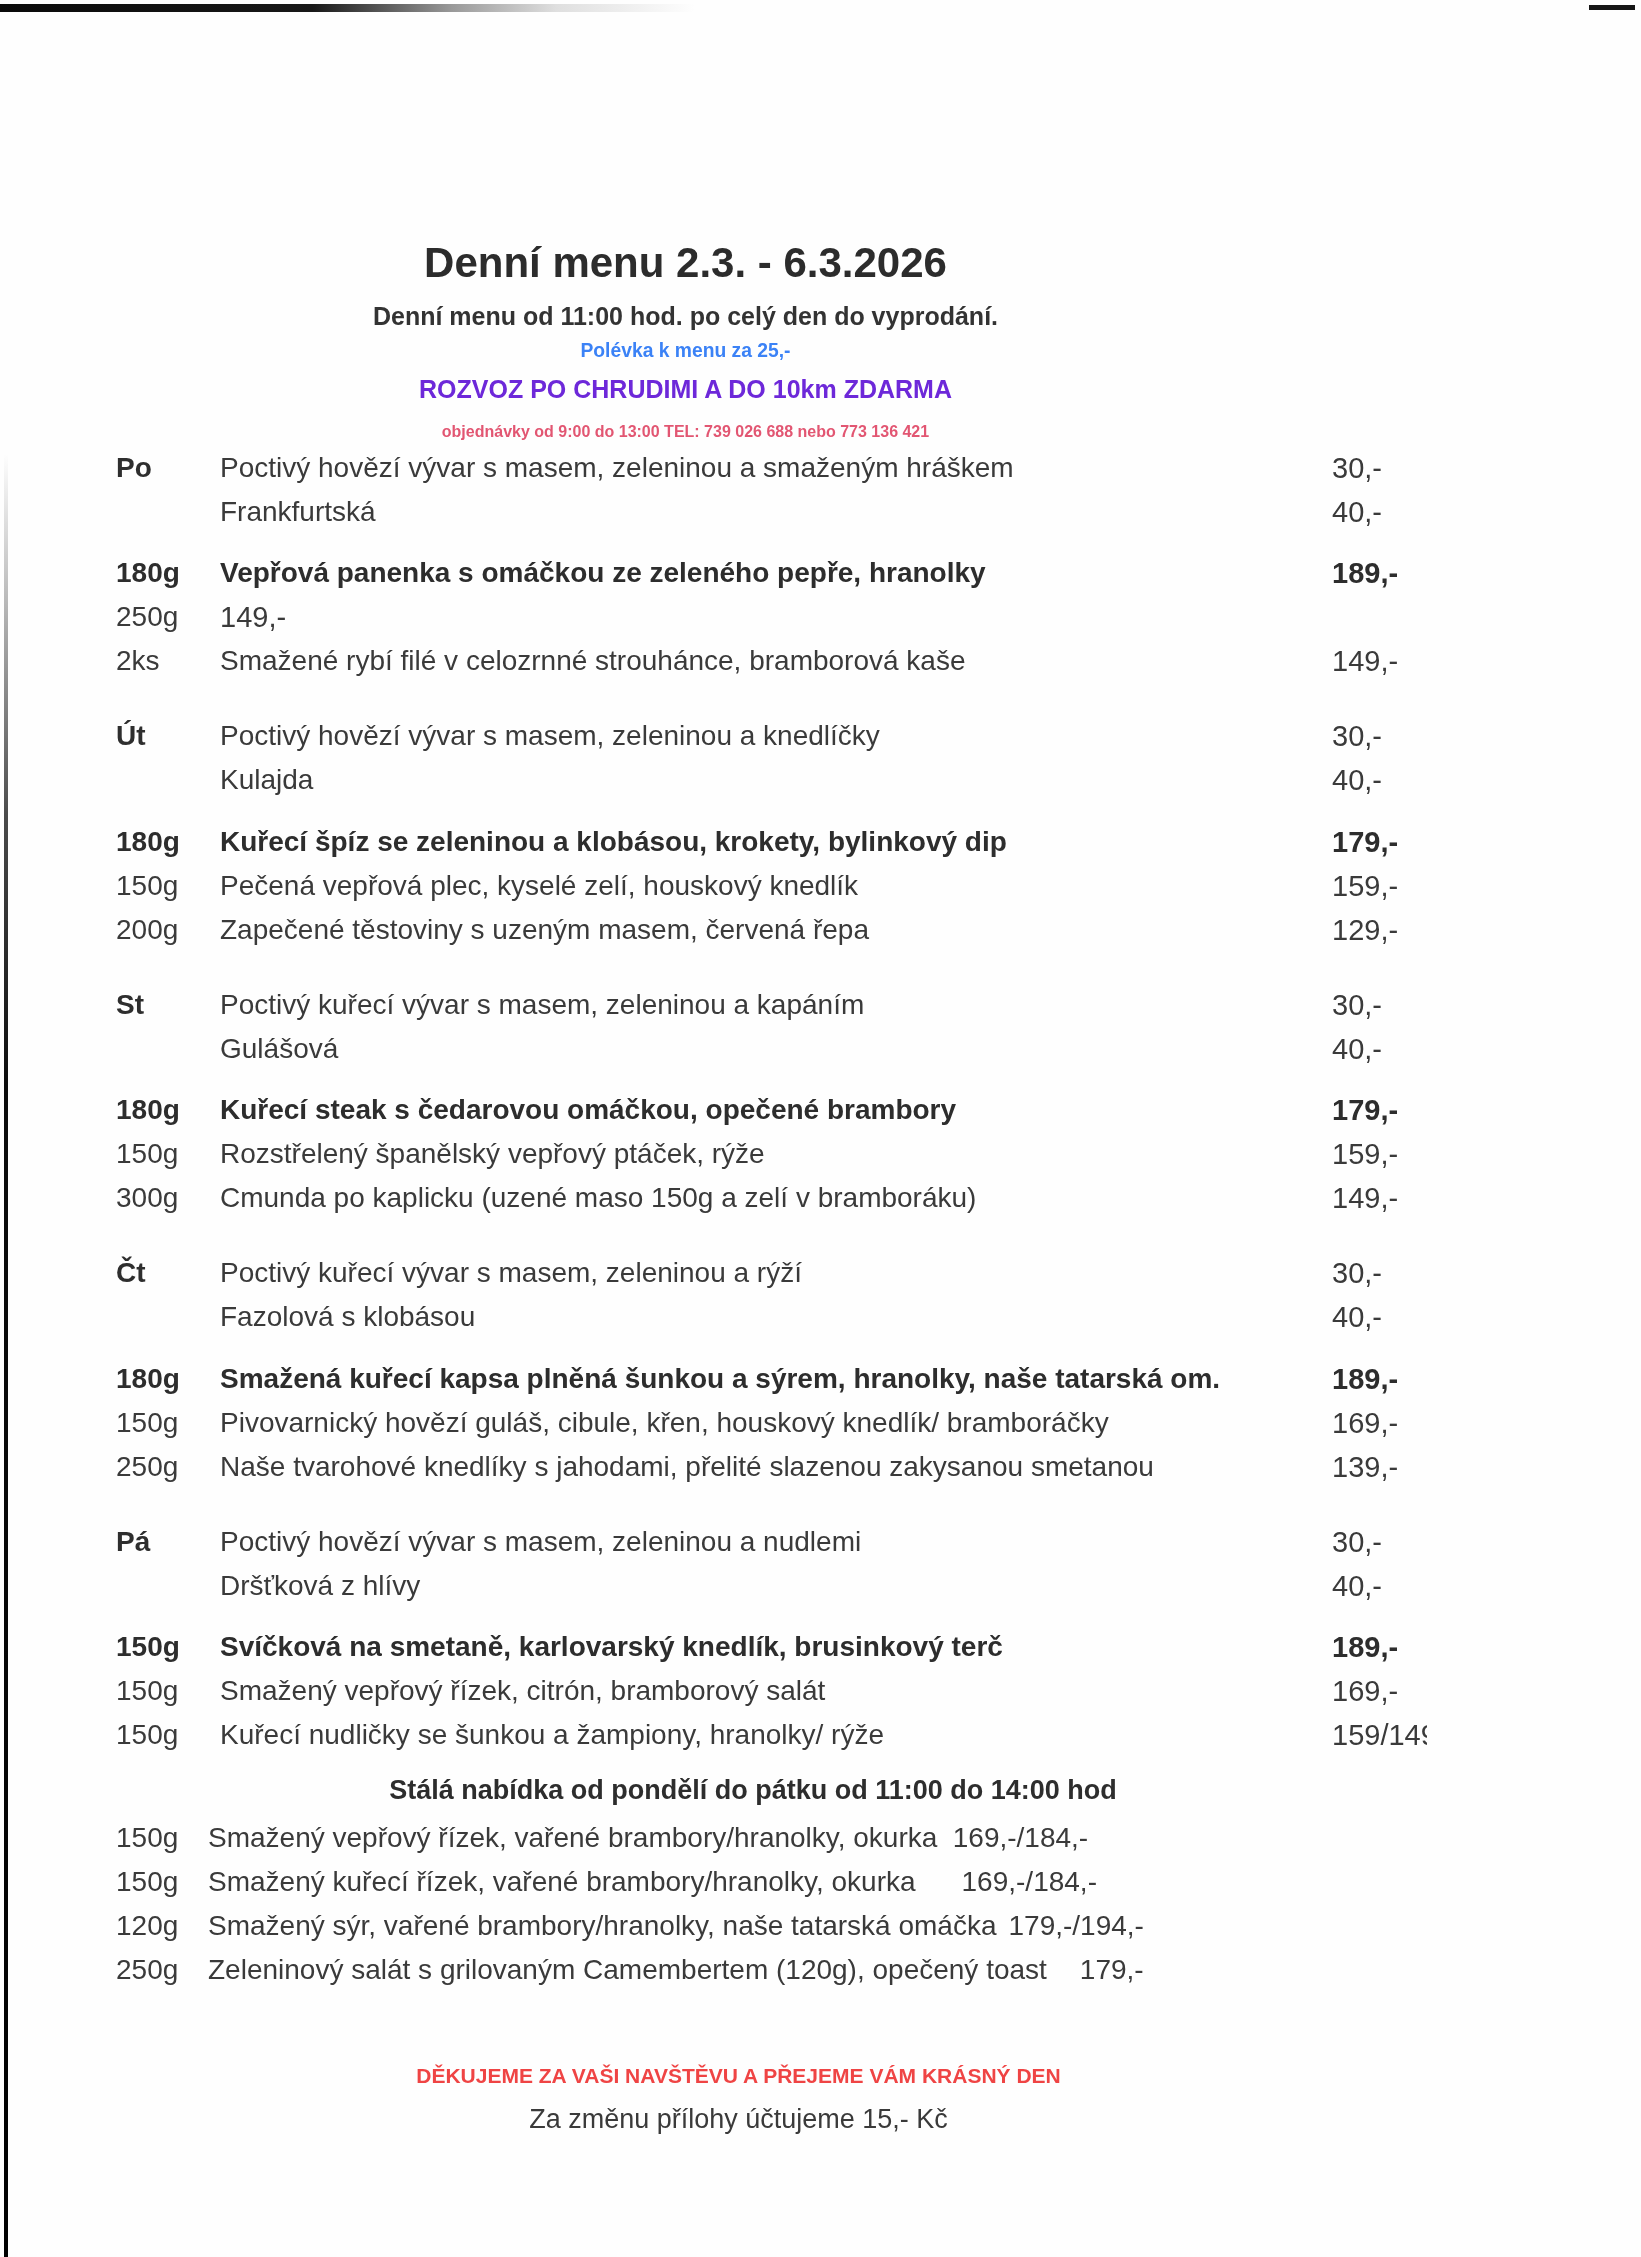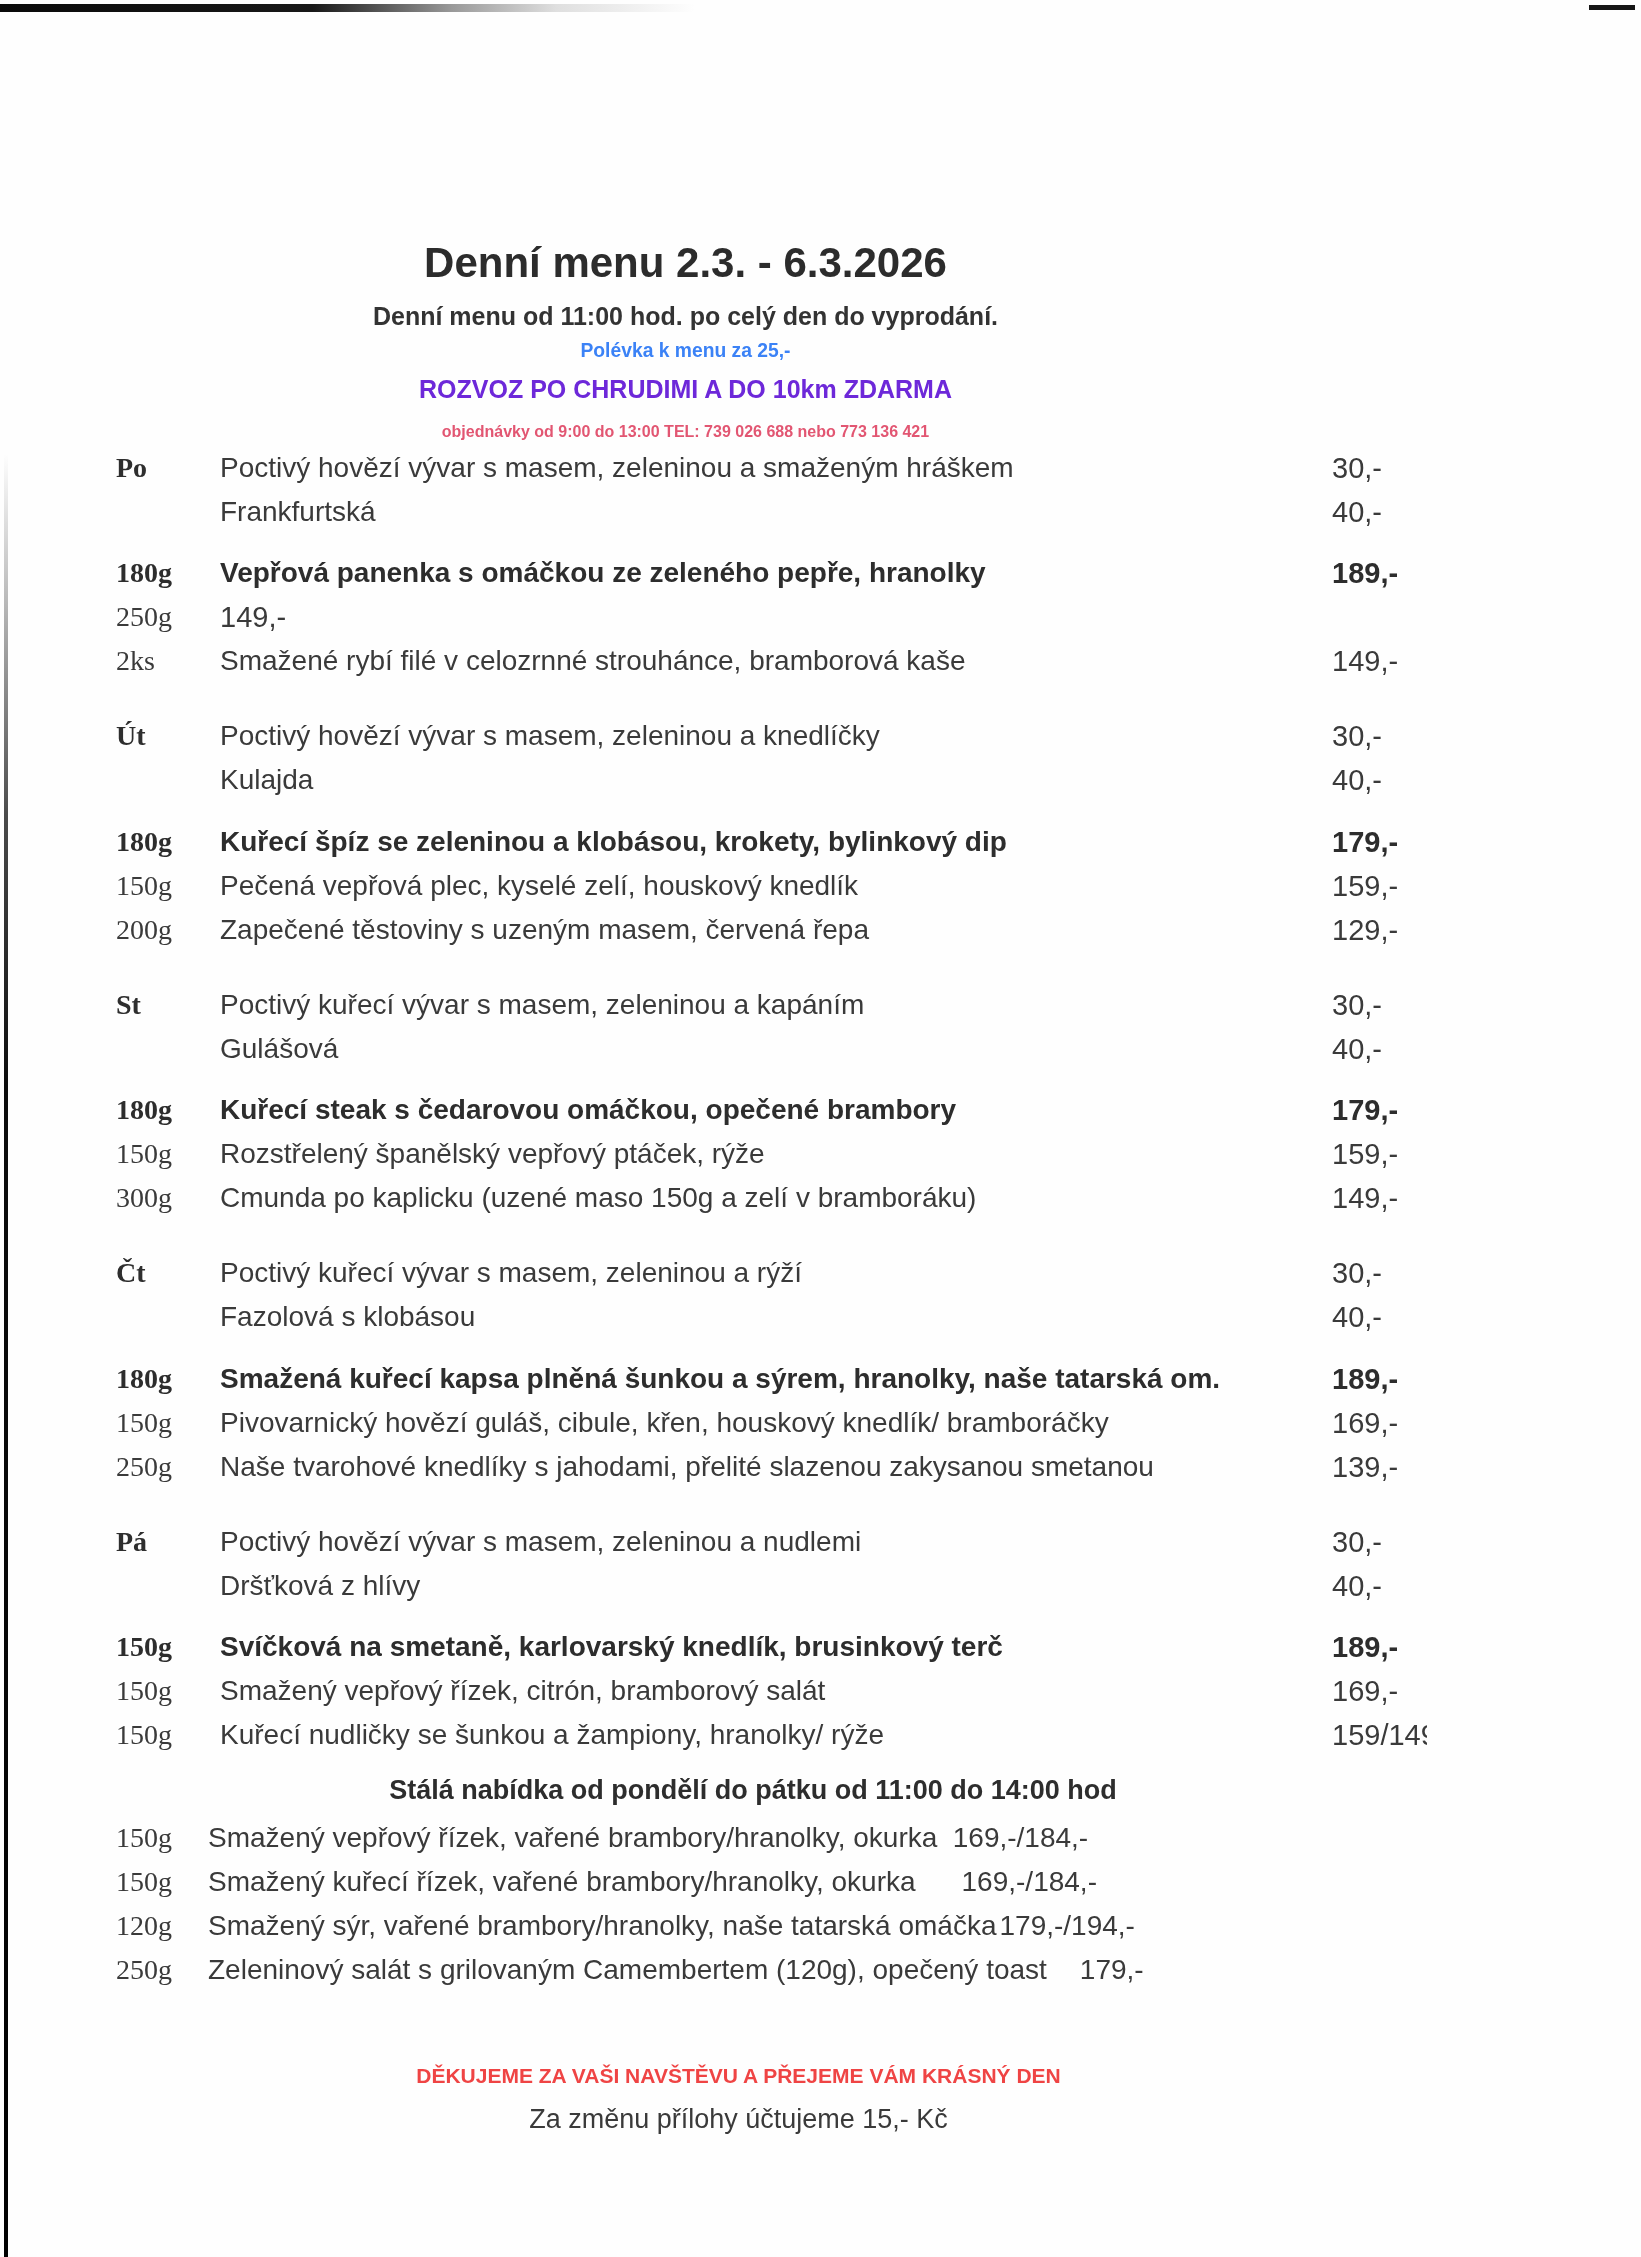--- a/index.html
+++ b/index.html
@@ -49,21 +49,21 @@
     font-size: 16px; font-weight: bold; color: #e25672;
   }
 
   
   .menu {
     position: absolute; left: 116px; top: 446px; width: 1526px;
   }
   .day-block { margin-bottom: 31px; }
   .menu-row { display: flex; align-items: flex-start; line-height: 44px; font-size: 28px; }
   .soup-gap { height: 17.4px; }
-  .col-label { width: 104px; flex: 0 0 104px; font-family: Liberation Serif, serif; }
+  .col-label { width: 104px; flex: 0 0 104px; }
   .day-abbr { font-weight: bold; color: #2e2e2e; }
   .col-name { width: 1112px; flex: 0 0 1112px; white-space: nowrap; overflow: visible; }
   .col-price { white-space: nowrap; font-size: 29px; }
   .row-bold .col-label, .row-bold .col-name, .row-bold .col-price {
     font-weight: bold; color: #2d2d2d;
   }
   .clip-price { display: inline-block; width: 95px; overflow: hidden; white-space: nowrap; vertical-align: bottom; }
 
   
   .stala { position: absolute; left: 116px; top: 1775px; width: 1526px; }
@@ -256,21 +256,21 @@
       <div class="stala-price" style="margin-left:15.4px">169,-/184,-</div>
     </div>
     <div class="stala-row">
       <div class="col-label">150g</div>
       <div class="stala-text">Smažený kuřecí řízek, vařené brambory/hranolky, okurka</div>
       <div class="stala-price" style="margin-left:46px">169,-/184,-</div>
     </div>
     <div class="stala-row">
       <div class="col-label">120g</div>
       <div class="stala-text">Smažený sýr, vařené brambory/hranolky, naše tatarská omáčka</div>
-      <div class="stala-price" style="margin-left:3px">179,-/194,-</div>
+      <div class="stala-price" style="margin-left:12px">179,-/194,-</div>
     </div>
     <div class="stala-row">
       <div class="col-label">250g</div>
       <div class="stala-text"><span>Zeleninový salát s grilovaným Camembertem</span>&nbsp;<span class="size-note">(120g)</span><span>, opečený toast</span></div>
       <div class="stala-price" style="margin-left:33px">179,-</div>
     </div>
   </div>
 
   <div class="footer">
     <div class="footer-line1">DĚKUJEME ZA VAŠI NAVŠTĚVU A PŘEJEME VÁM KRÁSNÝ DEN</div>

